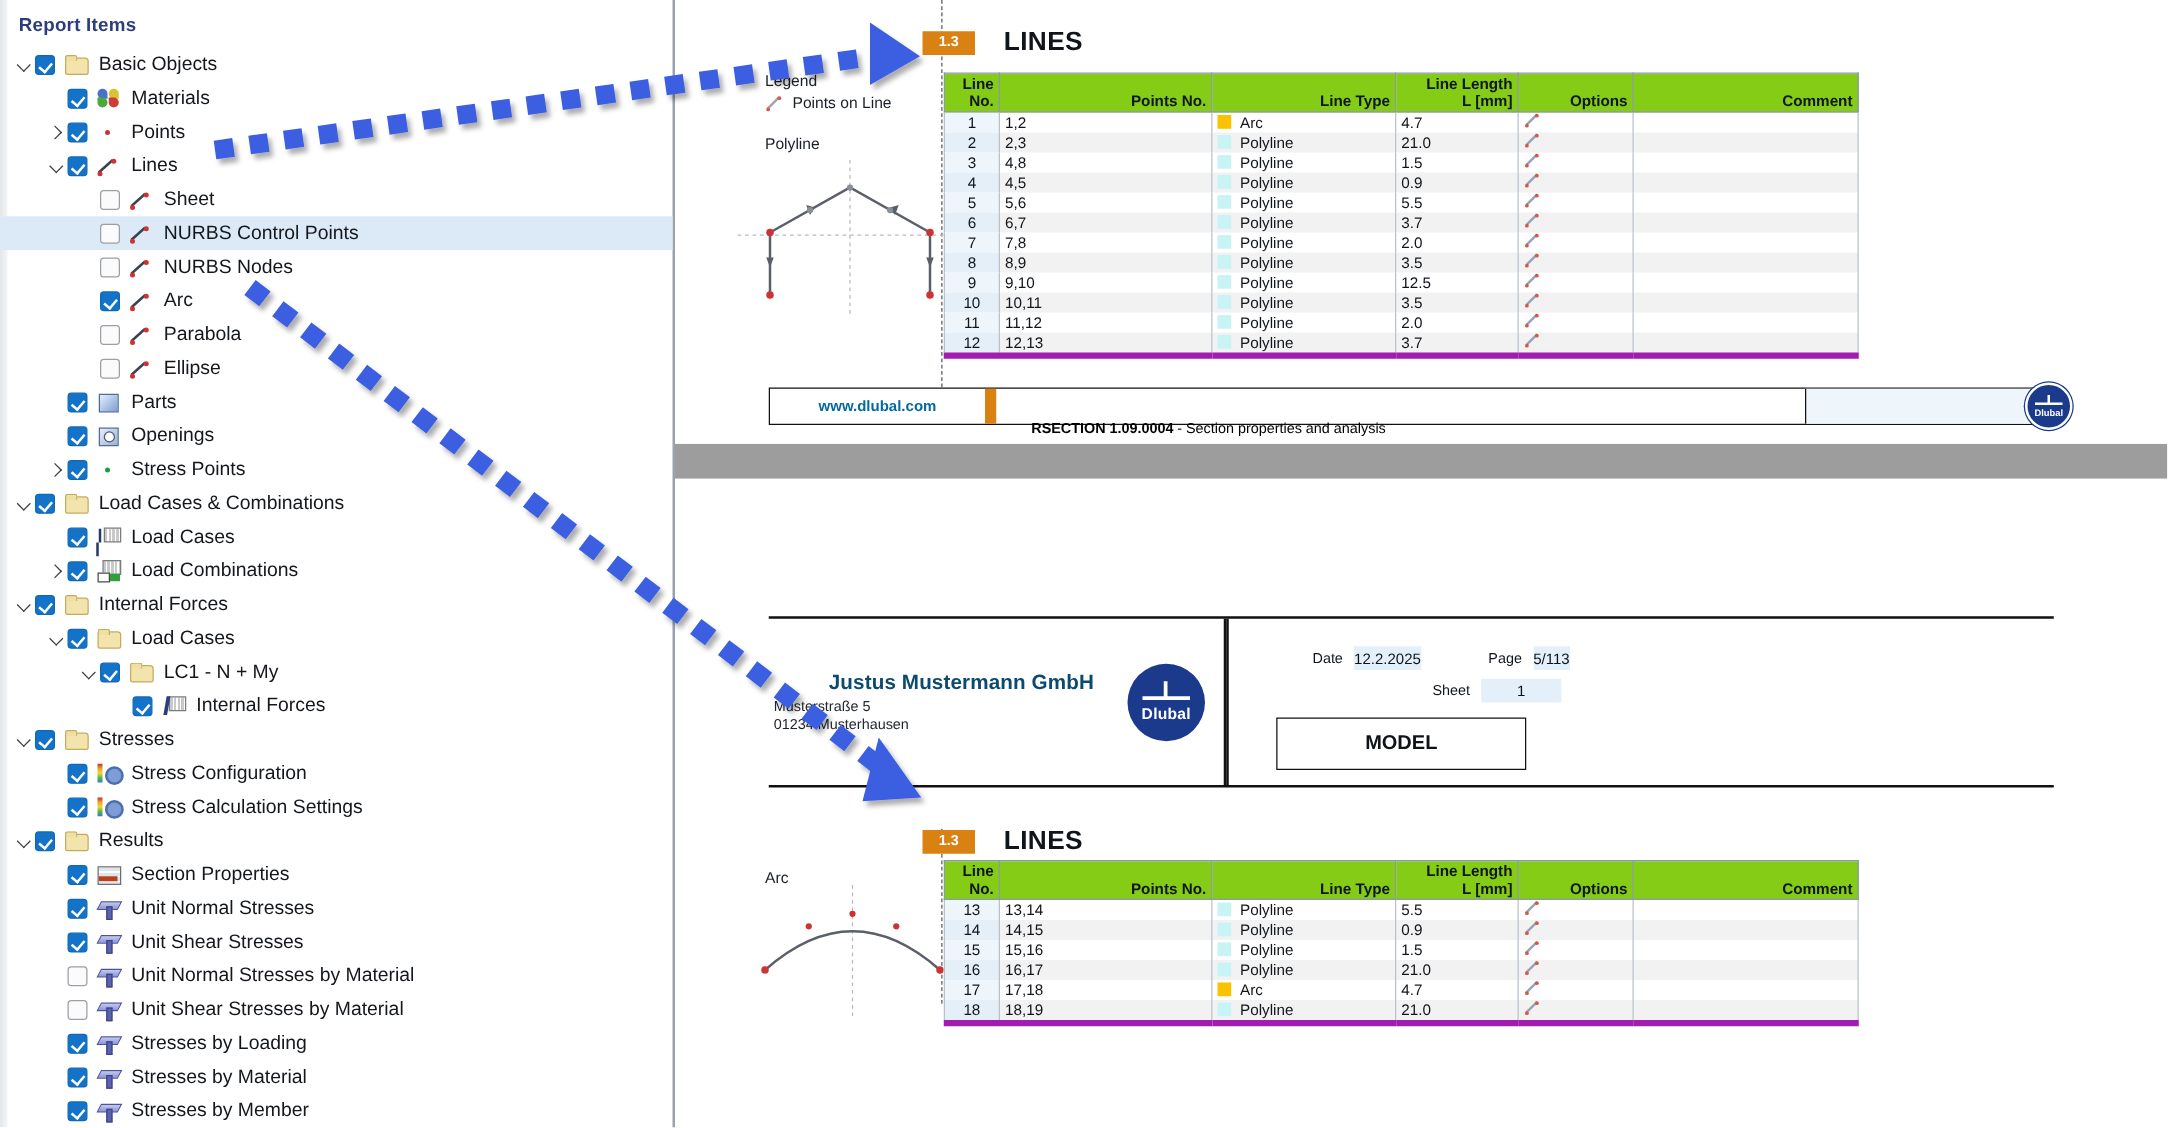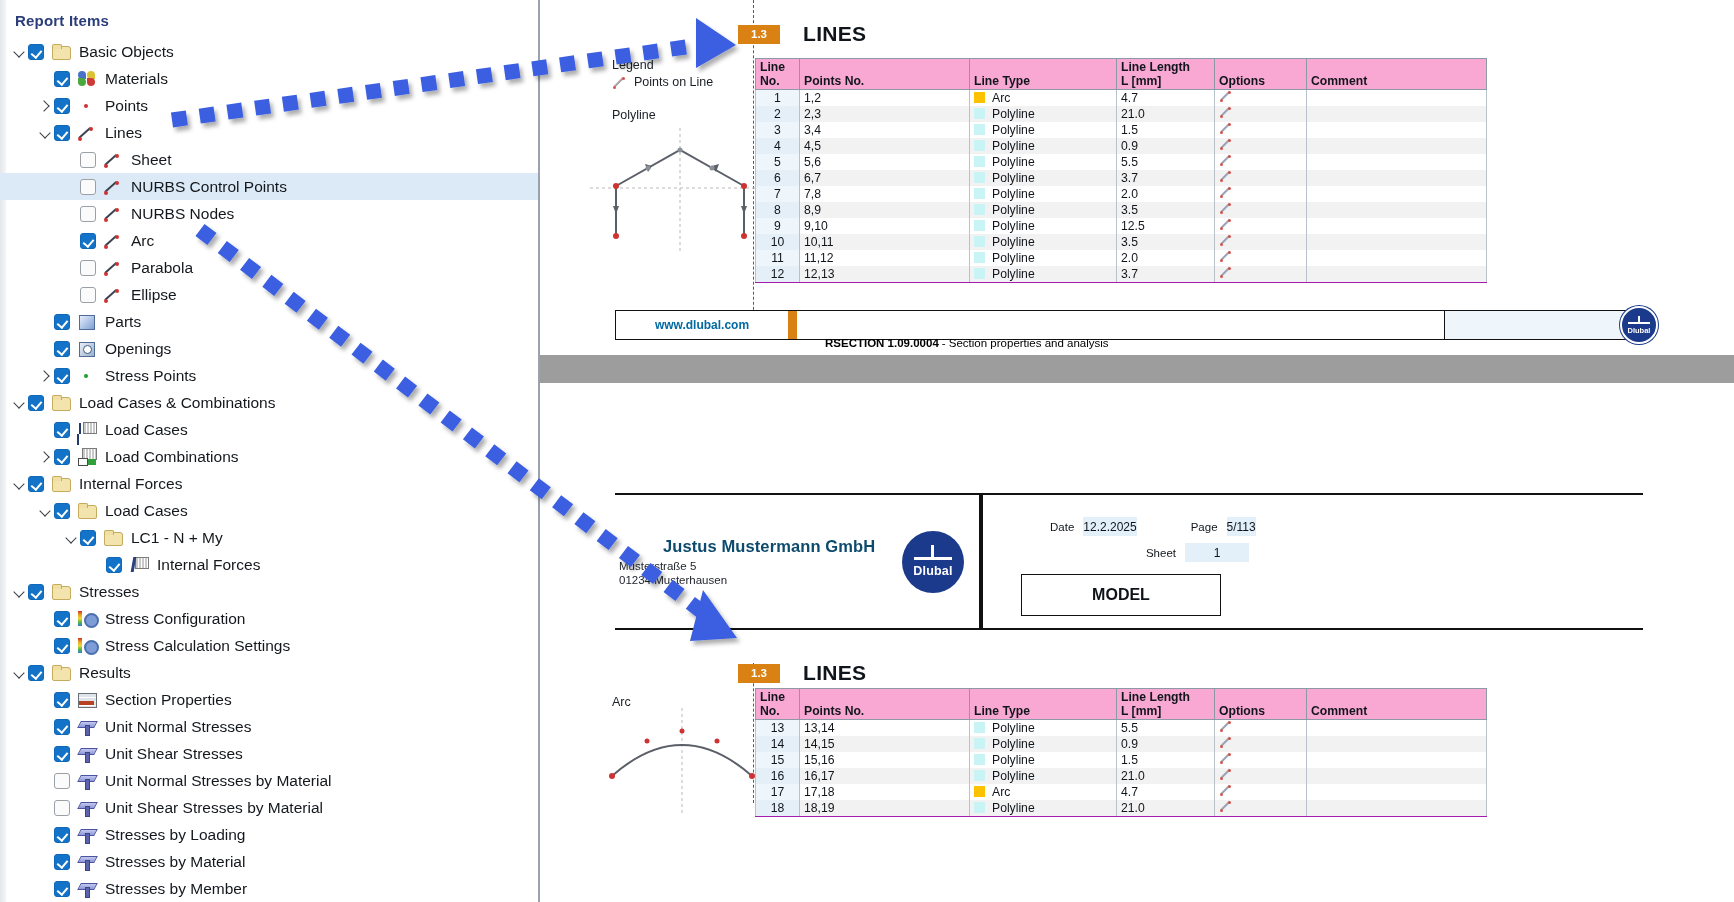--- a/index.html
+++ b/index.html
@@ -223,22 +223,22 @@
     box-shadow: 9px -9px 0 0 #d4564e;
   }
   .fig-label { position:absolute; font-size:12.5px; color:#1a1f26; }
 
   
   table.rep {
     position:absolute; border-collapse: collapse; font-size: 12.2px;
     color:#11161c; background:#fff;
   }
   table.rep th {
-    background:#f9a8d4; border:1px solid #8c99a6; font-weight:bold;
-    padding: 1px 4px; line-height: 14px; text-align:left; font-size:12.2px;
+    background:#84cc16; border:1px solid #8c99a6; font-weight:bold;
+    padding: 1px 4px; line-height: 14px; text-align:right; font-size:12.2px;
   }
   table.rep td {
     border-left:1px solid #b9c2cb; border-right:1px solid #b9c2cb;
     padding: 0px 4px; height: 15px; line-height: 15px; font-size: 12.2px;
   }
   table.rep tr.alt td { background:#f2f2f2; }
   table.rep tr.alt td.cNo { background:#e4eff8; }
   td.cNo { text-align:center; background:#eef6fc; width:44px; }
   td.cPts { width: 170px; }
   td.cType { width: 147px; }
@@ -252,21 +252,21 @@
   .optico::before {
     content:""; position:absolute; left:2px; top:9px; width:12px; height:1.5px;
     background:#9aa3b5; transform:rotate(-45deg); transform-origin:left center;
   }
   .optico::after {
     content:""; position:absolute; left:1px; top:9px; width:3px; height:3px;
     background:#d4564e; border-radius:50%;
     box-shadow: 8px -8px 0 0 #d4564e;
   }
   table.rep td.cOpt, table.rep td.cCom { border-right:1px solid #b9c2cb; }
-  table.rep tbody tr:last-child td { border-bottom:1px solid #a21caf; }
+  table.rep tbody tr:last-child td { border-bottom:5px solid #a21caf; }
 
   
   .footer {
     position:absolute; display:flex; align-items:center;
     border:1.6px solid #111; height: 30px; background:#fff;
   }
   .footer .cell { height:100%; display:flex; align-items:center; justify-content:center; }
   .footer .f1 { width:172px; font-size:12px; font-weight:bold; color:#0369a1; }
   .footer .bar { width:9px; height:100%; background:#d98213; }
   .footer .f2 { flex:1; padding-left:28px; justify-content:flex-start; font-size:11.5px;margin-top:36px; }
@@ -628,21 +628,21 @@
             <tr class="alt">
               <td class="cNo">2</td>
               <td class="cPts">2,3</td>
               <td class="cType"><span class="sw poly"></span><span>Polyline</span></td>
               <td class="cLen">21.0</td>
               <td class="cOpt"><span class="optico"></span></td>
               <td class="cCom"></td>
             </tr>
             <tr>
               <td class="cNo">3</td>
-              <td class="cPts">3,4</td>
+              <td class="cPts">4,8</td>
               <td class="cType"><span class="sw poly"></span><span>Polyline</span></td>
               <td class="cLen">1.5</td>
               <td class="cOpt"><span class="optico"></span></td>
               <td class="cCom"></td>
             </tr>
             <tr class="alt">
               <td class="cNo">4</td>
               <td class="cPts">4,5</td>
               <td class="cType"><span class="sw poly"></span><span>Polyline</span></td>
               <td class="cLen">0.9</td>

